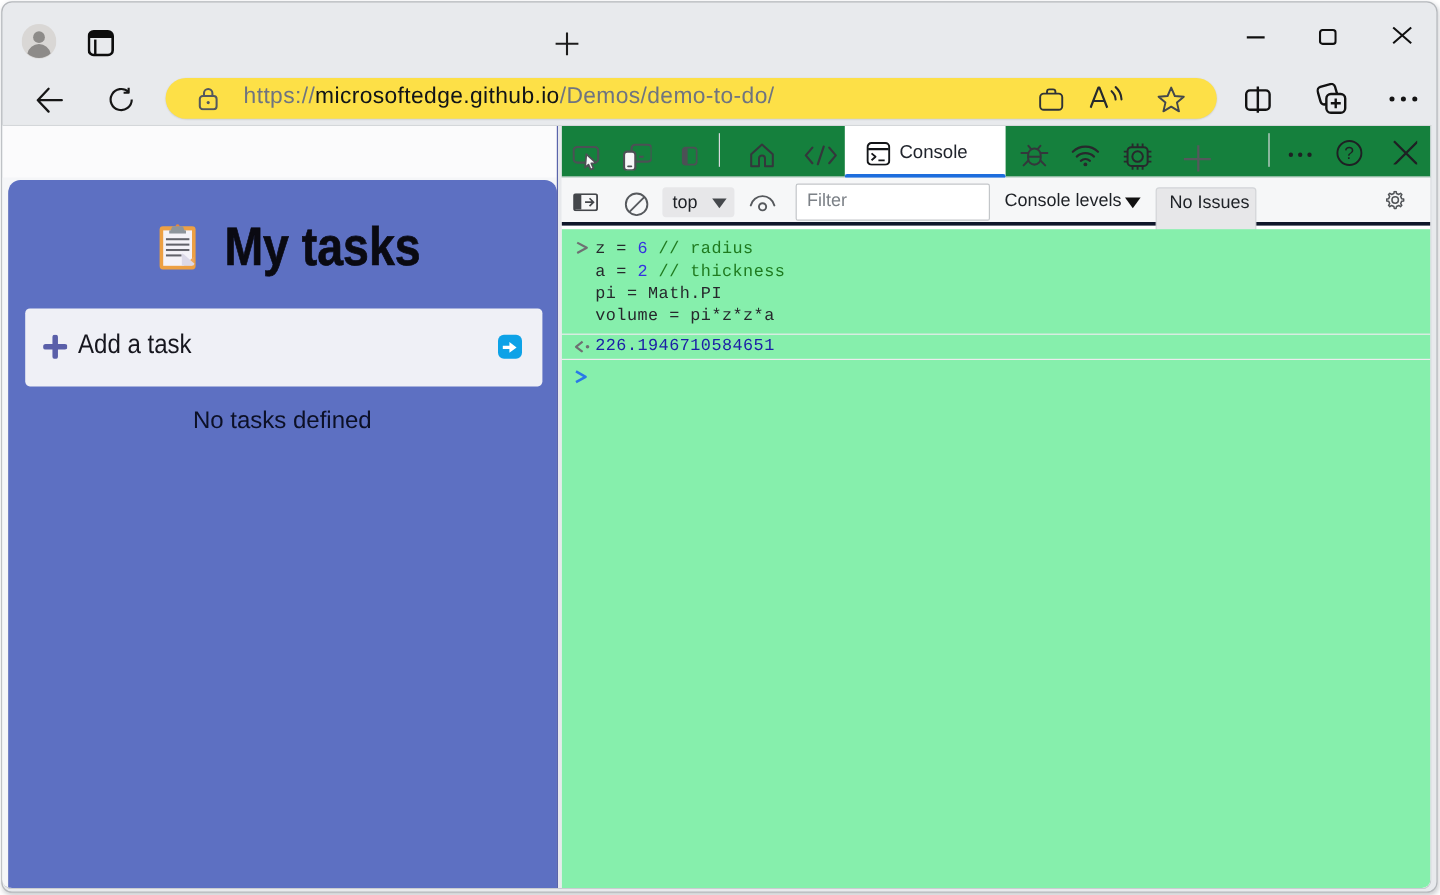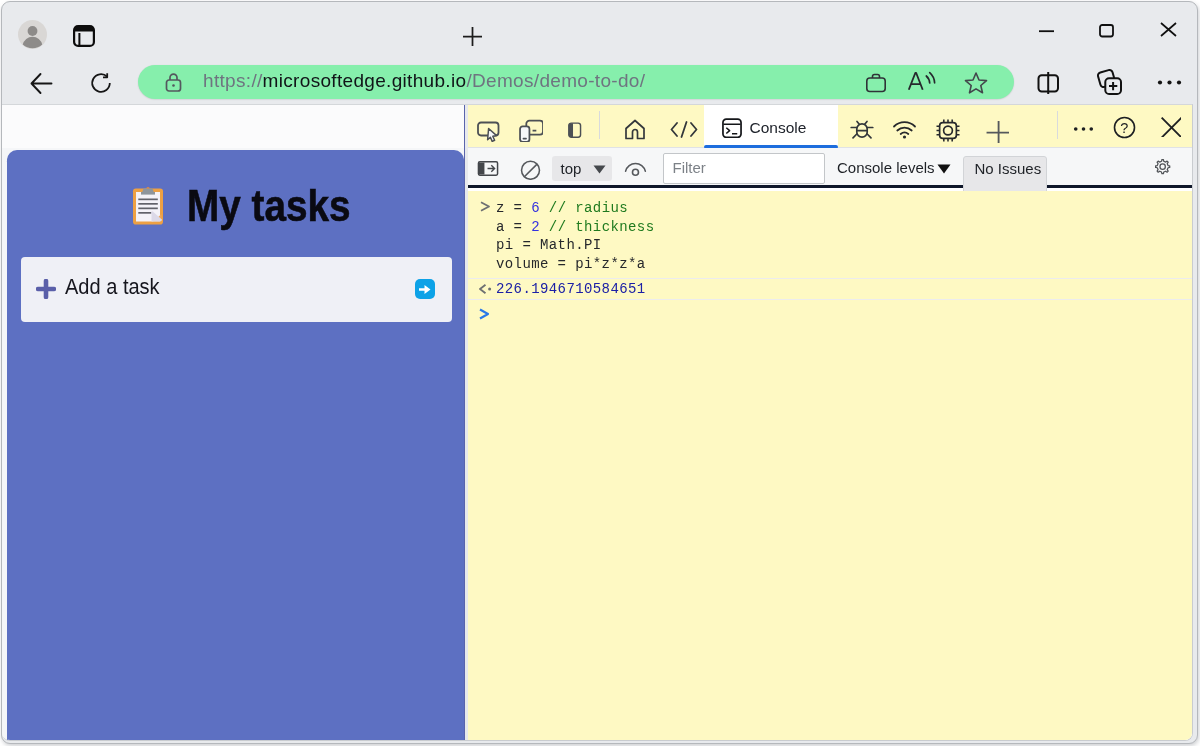--- a/index.html
+++ b/index.html
@@ -13,21 +13,21 @@
   }
   
   #tab {
     position:absolute; left:121px; top:11px; width:314px; height:44px;
     background:#fff; border-radius:12px; box-shadow:0 1px 2.5px rgba(0,0,0,.18);
   }
   #tabtitle { position:absolute; left:45px; top:10.5px; font-size:18px; color:#1c1c1c; transform:scaleX(.875); transform-origin:0 0; white-space:pre; }
   
   #abar {
     position:absolute; left:136px; top:63px; width:876px; height:34px;
-    background:#86efac; border-radius:17px; box-shadow:0 0.5px 1.5px rgba(0,0,0,.14);
+    background:#fde047; border-radius:17px; box-shadow:0 0.5px 1.5px rgba(0,0,0,.14);
   }
   #url { position:absolute; left:65px; top:4.5px; font-size:19px; color:#6f7480; white-space:pre; letter-spacing:0.32px; }
   #url b { color:#111418; font-weight:normal; }
   
   #content {
     position:absolute; left:0px; top:101.5px; width:1190.5px; height:637.5px;
     background:#fbfbfc; border-top:1px solid #d4d7da;
     border-right:1px solid #c9ccd0; border-bottom:1px solid #c9ccd0;
     border-radius:0 0 8px 8px; overflow:hidden;
   }
@@ -42,35 +42,35 @@
   #mytasks { position:absolute; left:180px; top:30px; font-size:45px; font-weight:bold; color:#0a0a12; -webkit-text-stroke:0.6px #0a0a12; transform:scaleX(.86); transform-origin:0 0; white-space:pre; }
   #card {
     position:absolute; left:13.5px; top:107px; width:431px; height:64.5px;
     background:#eff0f6; border-radius:4px;
   }
   #addtask { position:absolute; left:44px; top:17px; font-size:22.5px; color:#16161e; transform:scaleX(.89); transform-origin:0 0; white-space:pre; }
   #gobtn { position:absolute; left:394px; top:21.5px; width:20px; height:20.5px; background:#0da2e7; border-radius:5px; }
   #notasks { position:absolute; left:0; top:190px; width:100%; text-align:center; font-size:20px; color:#0c1026; }
   
   #dt { position:absolute; left:465.5px; top:0; width:724px; height:636.5px; background:#fff; }
-  #dtrow1 { position:absolute; left:0; top:0; width:100%; height:43.5px; background:#fef9c3; border-bottom:1px solid #e0e2e5; }
+  #dtrow1 { position:absolute; left:0; top:0; width:100%; height:43.5px; background:#15803d; border-bottom:1px solid #e0e2e5; }
   #dtab { position:absolute; left:236px; top:0; width:134px; height:44px; background:#fff; }
   #dtab .ul { position:absolute; left:0; bottom:0px; width:134px; height:3.5px; background:#1d6ddd; border-radius:2px; }
   #dtabtxt { position:absolute; left:46px; top:14.5px; font-size:15.5px; color:#20242c; }
   #dtrow2 { position:absolute; left:0; top:43.5px; width:100%; height:40px; background:#f6f7f8; border-bottom:3px solid #0f172a; }
   .chip { position:absolute; background:#e7e7e9; border-radius:3px; font-size:15px; color:#1e2126; }
   #topchip { left:84px; top:7.5px; width:60px; height:25.5px; }
   #topchip span { position:absolute; left:9px; top:4px; }
   #filter { position:absolute; left:195px; top:5px; width:162.5px; height:30.5px; background:#fff; border:1px solid #c3c6c9; border-radius:2px; }
   #filter span { position:absolute; left:9px; top:5px; font-size:15px; color:#7c8187; }
   #deflev { position:absolute; left:369.5px; top:10.5px; font-size:15px; color:#1e2126; }
   #noissues { left:495px; top:8px; width:84px; height:38px; border:1px solid #d2d4d7;text-align:right; }
   #noissues span { position:absolute; left:11px; top:3px; }
   
-  #console { position:absolute; left:0; top:86.5px; width:100%; height:551px; background:#fef9c3;
+  #console { position:absolute; left:0; top:86.5px; width:100%; height:551px; background:#86efac;
     font-family:"Liberation Mono", monospace; font-size:14px; letter-spacing:0.4px; color:#26282c; }
   .crow { position:absolute; left:28.5px; }
   .sep { position:absolute; left:0; width:100%; height:1px; background:#ececee; }
   .num { color:#3431e0; }
   .com { color:#1f7a1f; }
   #src { top:8px; line-height:18.6px; white-space:pre; }
   #res { top:89.5px; color:#1c20a6; }
   .cicon { position:absolute; }
 </style>
 </head>
@@ -175,20 +175,21 @@
           <svg class="abs" style="left:15.5px;top:22px" width="20" height="20" viewBox="0 0 20 20">
             <path d="M10 2 V18 M2 10 H18" stroke="#5a5fa9" stroke-width="4.6" stroke-linecap="round"></path>
           </svg>
           <span id="addtask">Add a task</span>
           <div id="gobtn">
             <svg class="abs" style="left:3px;top:4px" width="14" height="13" viewBox="0 0 14 13">
               <path d="M1 5.2 h6 v2.6 h-6 Z M6.5 2 L12.5 6.5 L6.5 11 Z" fill="#fff"></path>
             </svg>
           </div>
         </div>
+        <span id="notasks">No tasks defined</span>
       </div>
     </div>
     <div id="dt">
       <div id="dtrow1">
 
         <svg class="abs" style="left:9px;top:15.5px" width="23" height="22" viewBox="0 0 23 19">
           <rect x="1" y="1" width="20.5" height="13" rx="3" fill="none" stroke="#4c5055" stroke-width="1.8"></rect>
           <path d="M11.6 7 L19.6 14.1 L15.8 14.7 L17.6 18.8 L15.2 19.9 L13.4 15.7 L10.6 18.2 Z" fill="#f6f7f8" stroke="#4c5055" stroke-width="1.5" stroke-linejoin="round"></path>
         </svg>
 

